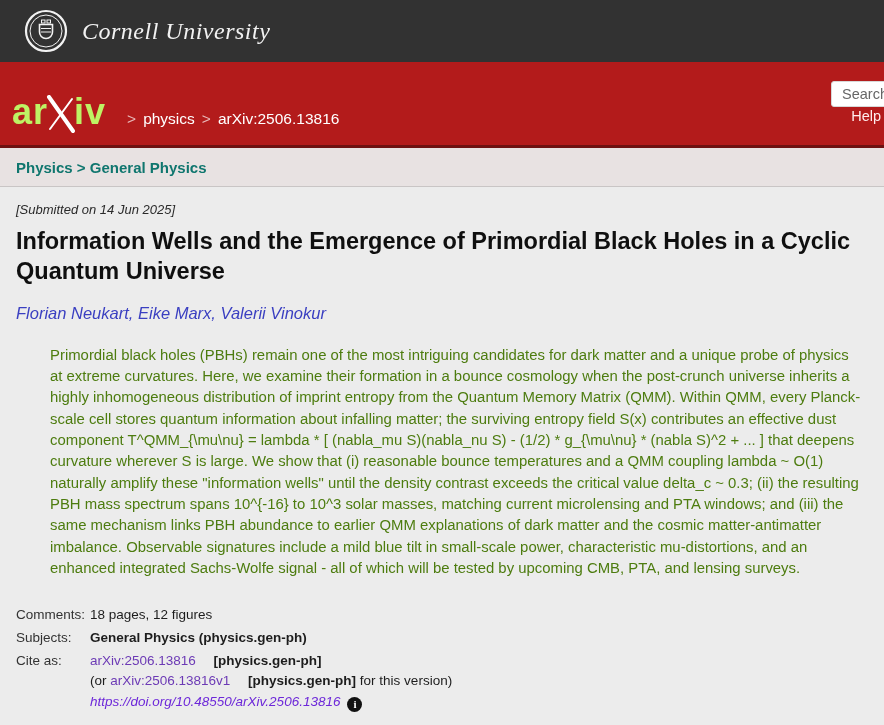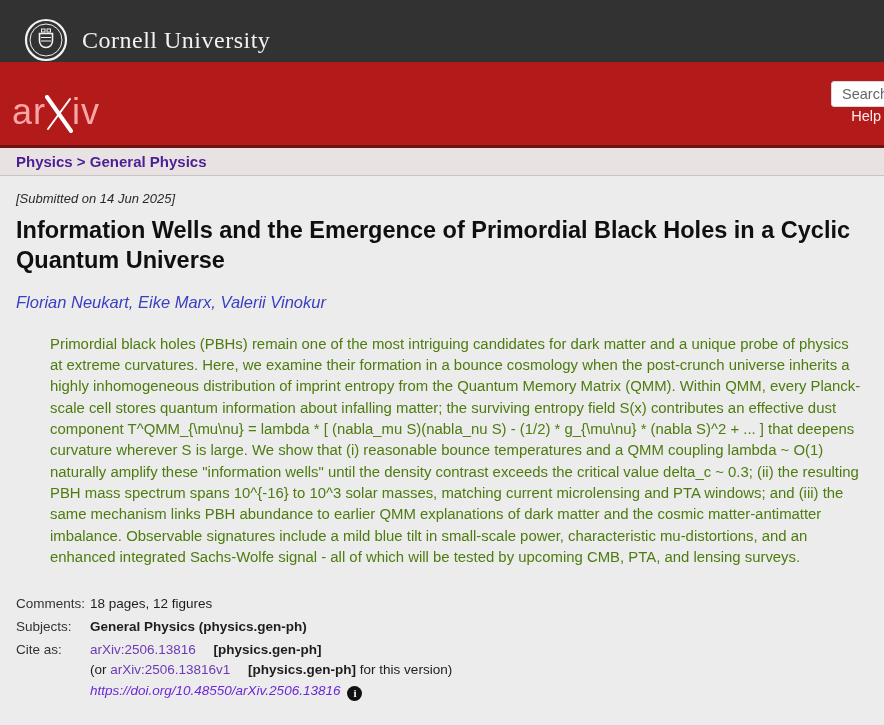--- a/index.html
+++ b/index.html
@@ -4,56 +4,56 @@
 <style>
   * { margin:0; padding:0; box-sizing:border-box; }
   html,body { width:884px; height:725px; overflow:hidden; }
   body {
     font-family:"Liberation Sans","DejaVu Sans",sans-serif;
     background:#ececec; color:#1a1a1a; position:relative;
   }
 
   
   .top-banner { position:relative; height:62px; background:#323232; }
-  .cornell { position:absolute; left:24px; top:18px; display:flex; align-items:center; gap:14px; cursor:pointer; }
+  .cornell { position:absolute; left:24px; top:9px; display:flex; align-items:center; gap:14px; cursor:pointer;font-style:italic; }
   .seal svg { display:block; }
   .cornell-word {
     font-family:"Liberation Serif","DejaVu Serif",serif;
     font-size:24px; color:#f2f2f2; letter-spacing:.5px;
   }
   .support {
     position:absolute; right:0; top:15px; width:320px; text-align:right;
     font-size:12.5px; font-weight:700; color:#ededed; line-height:1.25; padding-right:1px;
   }
 
   
   .red-banner { position:relative; height:86px; background:#b31b1b; border-bottom:3px solid #6e1111; }
   .logo-row { position:absolute; left:12px; bottom:12px; display:flex; align-items:baseline; color:#fff; }
   .arxiv-logo { display:flex; align-items:baseline; cursor:pointer; }
-  .arxiv-logo .t { font-size:36px; font-weight:400; letter-spacing:1px; color:#fca5a5; }
+  .arxiv-logo .t { font-size:36px; font-weight:700; letter-spacing:1px; color:#bef264; }
   .arxiv-logo svg { position:relative; top:9px; margin:0 -2px; }
   .crumbs { margin-left:14px; font-size:15.5px; color:#fff; }
   .crumbs .sep { color:#e9b9b9; margin:0 7px; }
   .crumbs a { color:#fff; text-decoration:none; cursor:pointer; }
   .search-input {
     position:absolute; left:831px; top:19px; width:130px; height:26px;
     border:1px solid #d8d8d8; border-radius:3px; padding:2px 10px;
     font-size:14.5px; font-family:inherit; color:#444; background:#fff;
   }
   .search-input::placeholder { color:#666; opacity:1; }
   .help-link {
     position:absolute; right:3px; top:46px; color:#ffecec;
     font-size:14.5px; text-decoration:none; cursor:pointer;
   }
 
   
   .subheader {
-    height:28px; background:#e8e2e2; border-bottom:1px solid #c9c5c5;
+    height:39px; background:#e8e2e2; border-bottom:1px solid #c9c5c5;
     display:flex; align-items:center; padding-left:16px;
-    font-size:15px; font-weight:700; color:#4c1d95;
+    font-size:15px; font-weight:700; color:#0f766e;
   }
 
   
   .content { padding:8px 16px 0 16px; }
   .submitted { font-style:italic; font-size:13px; color:#2a2a2a; margin-top:7px; }
   .paper-title {
     font-size:23.5px; font-weight:700; line-height:1.27; color:#0f0f0f;
     margin:10px 0 17px; max-width:846px;
   }
   .authors { font-size:16.5px; margin-bottom:4px;font-style:italic; }
@@ -103,20 +103,23 @@
 <div class="red-banner">
   <div class="logo-row">
     <span class="arxiv-logo">
       <span class="t">ar</span>
       <svg width="30" height="38" viewBox="0 0 30 38">
         <line x1="3" y1="2" x2="27" y2="36" stroke="#fff" stroke-width="4" stroke-linecap="round"></line>
         <line x1="26" y1="4" x2="4" y2="34" stroke="#fff" stroke-width="2" stroke-linecap="round"></line>
       </svg>
       <span class="t">iv</span>
     </span>
+    <span class="crumbs">
+      <span class="sep">&gt;</span><a>physics</a><span class="sep">&gt;</span><a>arXiv:2506.13816</a>
+    </span>
   </div>
   <input class="search-input" type="text" placeholder="Search..." style="">
   <a class="help-link">Help</a>
 </div>
 
 <div class="subheader">
   <span>Physics &gt; General Physics</span>
 </div>
 
 <main class="content">

